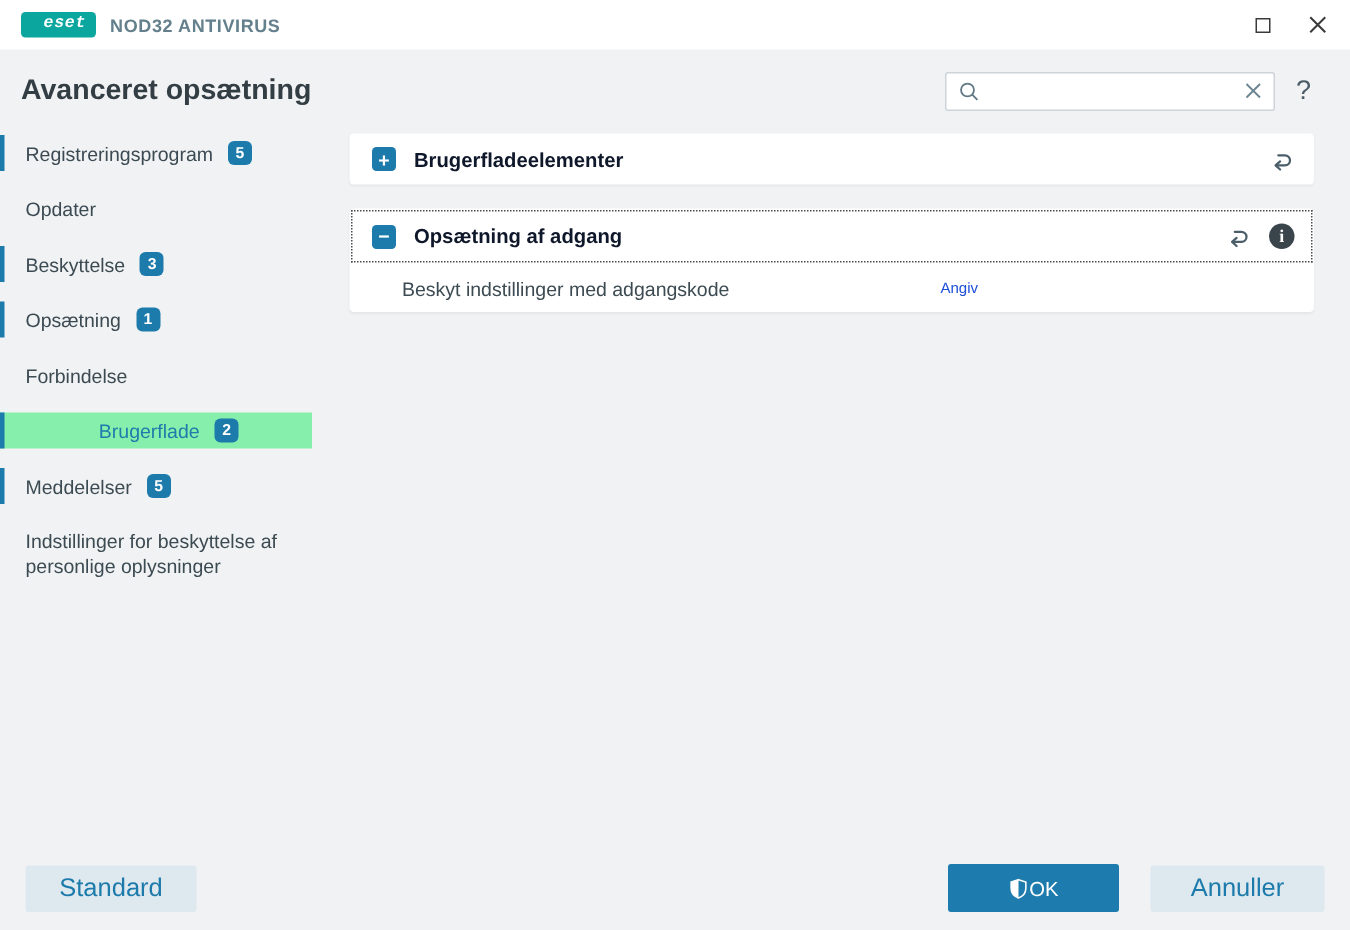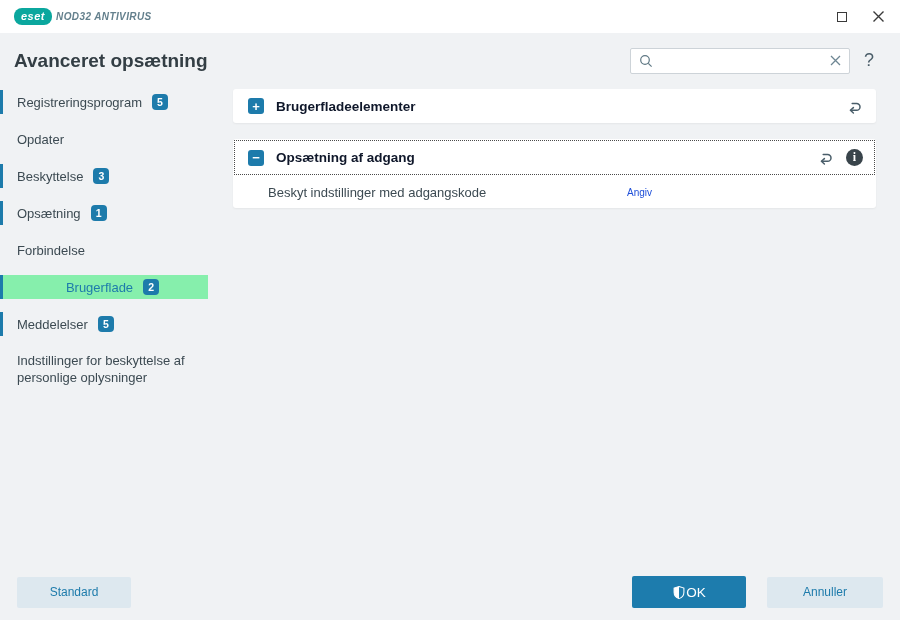--- a/index.html
+++ b/index.html
@@ -14,23 +14,23 @@
   
   .titlebar {
     height: 33px; background: #ffffff;
     display: flex; align-items: center;
     padding: 0 14px 0 14px;
   }
   .logo {
     background: #0ba79e; color: #fff;
     font-weight: bold; font-style: italic;
     font-size: 11px; letter-spacing: .5px;
-    padding: 2px 7px 3px 7px; border-radius: 8px;
-  }
-  .product { margin-left: 4px; color: #64808d; font-size: 10px; font-weight: 700; letter-spacing: .4px; font-style: italic; }
+    padding: 2px 7px 3px 15px; border-radius: 3px; font-family: Liberation Mono, monospace;
+  }
+  .product { margin-left: 9px; color: #64808d; font-size: 12px; font-weight: 700; letter-spacing: .4px; }
   .winbtns { margin-left: auto; display: flex; align-items: center; gap: 20px; }
   .winbtn { display: flex; align-items: center; justify-content: center; width: 16px; height: 16px; cursor: pointer; }
   .sq { width: 10px; height: 10px; border: 1.5px solid #3a3a3a; display: inline-block; }
   
   .header { height: 55px; display: flex; align-items: center; padding: 0 26px 0 14px; gap: 48px; }
   .header h1 { font-size: 19px; font-weight: 700; color: #333e44; }
   .header-right { margin-left: auto; display: flex; align-items: center; gap: 14px; }
   .searchbox {
     width: 220px; height: 26px; background: #fff;
     border: 1px solid #cdd3d8; border-radius: 2px;
@@ -79,21 +79,21 @@
     width: 17px; height: 17px; border-radius: 50%; background: #39444b; color: #fff;
     font-family: "Liberation Serif", serif; font-size: 12px; font-weight: 700;
     display: flex; align-items: center; justify-content: center; cursor: pointer; flex: none;
   }
   .card-row { height: 32px; display: flex; align-items: center; padding-left: 35px; font-size: 13px; position: relative; }
   .row-action { position: absolute; left: 394px; color: #1d4ed8; font-size: 10px; text-decoration: none; cursor: pointer; }
   
   .footer { position: absolute; left: 0; right: 0; bottom: 12px; display: flex; align-items: center; padding: 0 17px; }
   .btn {
     height: 31px; border: none; border-radius: 2px;
-    font-family: inherit; font-size: 12px; cursor: pointer;
+    font-family: inherit; font-size: 17px; cursor: pointer;
   }
   .btn.light { background: #dde8ef; color: #1d7bab; width: 114px; }
   .btn.primary {
     background: #1d7cad; color: #fff; width: 114px; height: 32px;
     margin-left: auto; display: flex; align-items: center; justify-content: center;
     font-size: 13.5px;
   }
   .btn.cancel { width: 116px; margin-left: 21px; }
 </style>
 </head>

